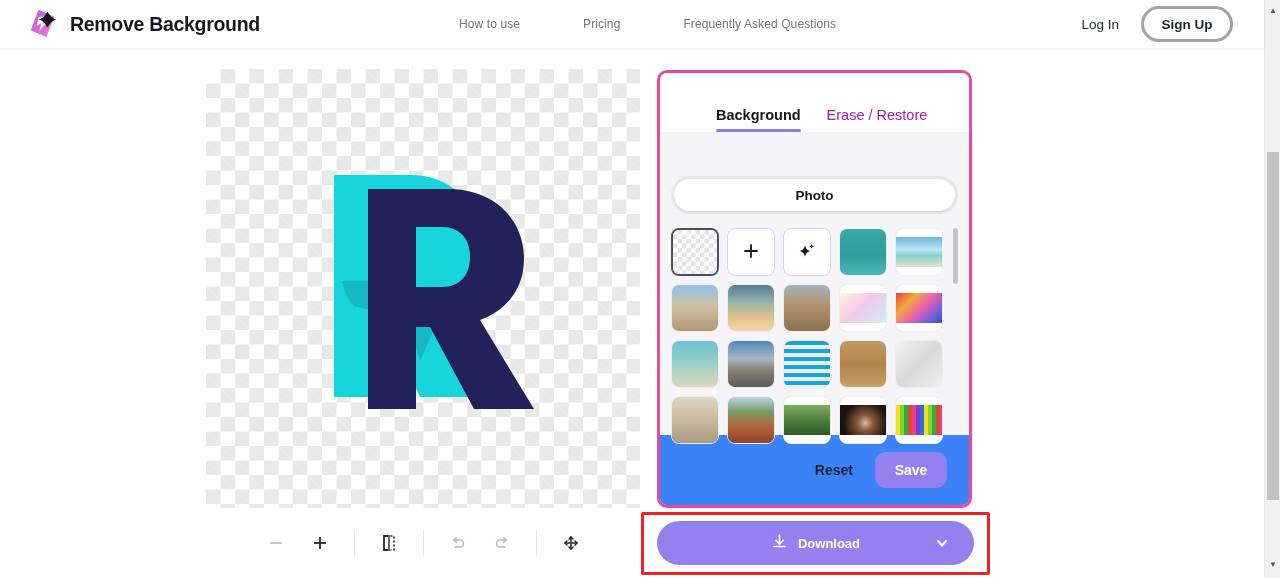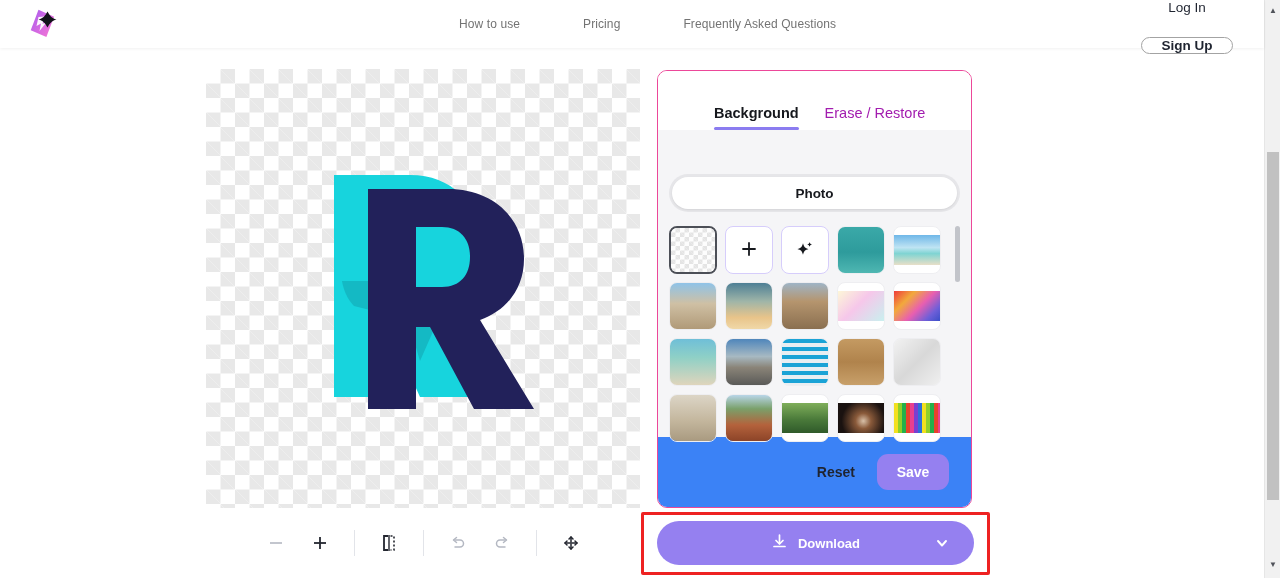--- a/index.html
+++ b/index.html
@@ -31,29 +31,29 @@
   .nav {
     position: absolute; left: 459px; top: 0; height: 48px;
     display: flex; align-items: center; gap: 63px;
   }
   .nav a {
     font-size: 12px; color: #737373; text-decoration: none;
     white-space: nowrap; letter-spacing: 0.1px;
   }
   .auth {
     position: absolute; right: 31px; top: 0; height: 48px;
-    display: flex; align-items: center; gap: 22px; flex-direction: column;
+    display: flex; align-items: center; gap: 22px;
   }
   .login-link {
     font-size: 13.5px; color: #1f2430; text-decoration: none;
     font-weight: 500; white-space: nowrap;
   }
   .signup-btn {
     width: 92px; height: 36px; border-radius: 18px;
-    border: 1px solid #a3a3a3; background: #fff;
+    border: 3px solid #a3a3a3; background: #fff;
     font-family: inherit; font-size: 13.5px; font-weight: 600; color: #1f2430;
     cursor: pointer; display: flex; align-items: center; justify-content: center;
   }
 
   
   .canvas-area {
     position: absolute; left: 206px; top: 69px;
     width: 434px; height: 439px;
     background-image:
       linear-gradient(45deg, #e8e8e8 25%, transparent 25%, transparent 75%, #e8e8e8 75%),
@@ -74,21 +74,21 @@
     display: flex; align-items: center; justify-content: center;
     cursor: pointer; color: #23262f; padding: 0;
   }
   .tool-btn.muted { color: #b4b8c2; }
   .tool-divider { width: 1px; height: 26px; background: #e2e4e9; margin: 0 12px; }
 
   
   .panel {
     position: absolute; left: 657px; top: 70px;
     width: 315px; height: 438px;
-    background: #ffffff; border: 1px solid #ec4899; border-radius: 10px;
+    background: #ffffff; border: 3px solid #ec4899; border-radius: 10px;
     overflow: hidden;
     display: flex; flex-direction: column;
   }
   .panel-tabs {
     height: 59px; background: #fff; flex: 0 0 auto;
     display: flex; align-items: flex-end; padding-left: 56px; gap: 26px;
   }
   .panel-tab {
     background: none; border: none; font-family: inherit;
     font-size: 14.5px; padding: 0 0 9px 0; cursor: pointer;
@@ -204,20 +204,21 @@
             <stop offset="0%" stop-color="#a35bf0"></stop>
             <stop offset="55%" stop-color="#d96be0"></stop>
             <stop offset="100%" stop-color="#fb7ad0"></stop>
           </linearGradient>
         </defs>
         <path d="M16.5 3.5 L31 12.5 L20.5 31.5 L6 22.5 Z" fill="url(#lg)" transform="rotate(-8 18 18)"></path>
         <path d="M14.5 11 L12.5 20 L17 17.5 L15.5 25 L23 15.5 L18.5 18 L20.5 10.5 Z" fill="#ffffff" opacity="0.95"></path>
         <path d="M23.5 5.5 C26 10 27.5 12 32.5 13.5 C27.5 15 26 17 23.5 21.5 C21 17 19.5 15 14.5 13.5 C19.5 12 21 10 23.5 5.5 Z" fill="#12131a"></path>
       </svg>
     </span>
+    <span class="brand-name">Remove Background</span>
   </div>
 
   <nav class="nav">
     <a href="#">How to use</a>
     <a href="#">Pricing</a>
     <a href="#">Frequently Asked Questions</a>
   </nav>
 
   <div class="auth">
     <a href="#" class="login-link">Log In</a>

